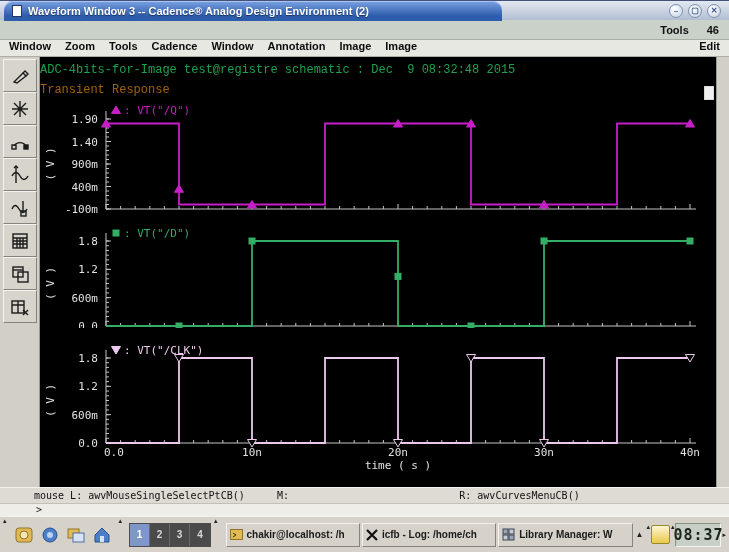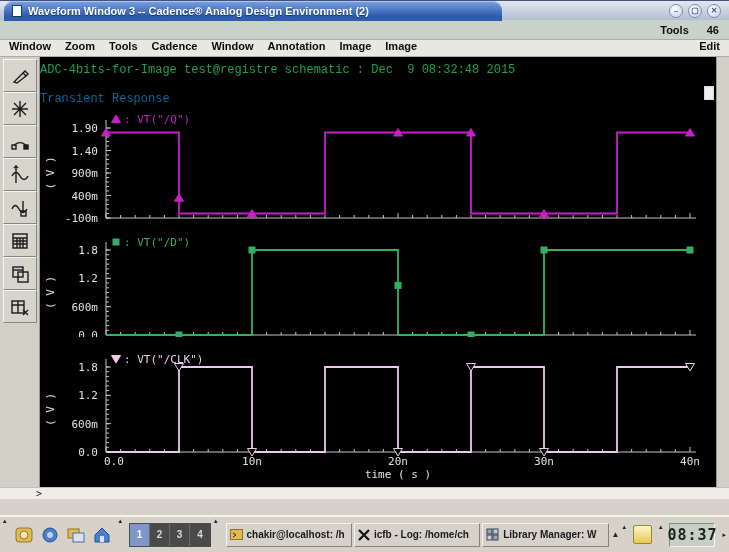--- a/index.html
+++ b/index.html
@@ -30,21 +30,21 @@
   
   .body-row{display:flex;height:430px}
   .toolbar{width:40px;background:#d2cfc7;border-right:1px solid #9a9a92;padding:2px 0 0 3px}
   .tool-btn{width:34px;height:33px;background:#d7d4cc;border:1px solid;border-color:#f5f3ef #85857d #85857d #f5f3ef;
     display:flex;align-items:center;justify-content:center}
   .tool-btn svg{stroke:#1c1c1c;fill:none;stroke-width:1.4}
 
   .plot-area{flex:1;background:#000;position:relative;padding-top:6px}
   .hdr{text-align:left;font-family:Liberation Mono, monospace;font-size:12px;white-space:pre}
   .hdr.green{color:#1fa14f}
-  .hdr.white{color:#0369a1;margin-top:15px}
+  .hdr.white{color:#a16207;margin-top:6px}
   .corner-icon{position:absolute;right:2px;top:29px;width:10px;height:14px;border:1px solid #d8d8d8;background:#efefef}
   svg.chart{display:block;margin-top:2px}
   .tk{fill:#e2e2e2;font-family:"DejaVu Sans Mono",monospace;font-size:11px}
   .lb{font-family:"DejaVu Sans Mono",monospace;font-size:11px}
 
   .right-frame{width:13px;background:#d2cfc7;border-left:1px solid #9a9a92}
 
   
   .statusbar{height:16px;background:#dddbd3;border-top:1px solid #f3f1eb;position:relative;
     font-family:"DejaVu Sans Mono",monospace;font-size:10px;color:#111}
@@ -61,21 +61,21 @@
   .pager{display:flex;border:1px solid #4c4c4c;margin-left:4px}
   .ws{width:20px;height:22px;background:#4a4a4a;color:#d8d8d8;font-size:10px;font-weight:bold;display:flex;
     align-items:center;justify-content:center;border-right:1px solid #6a6a6a}
   .ws:last-child{border-right:none}
   .ws.active{background:#7e96c8;color:#fff}
   .tasks{display:flex;gap:2px;flex:1;min-width:0;margin-left:5px}
   .task{flex:1;min-width:0;height:24px;background:#d6d2ca;border:1px solid;border-color:#f4f2ee #85857d #85857d #f4f2ee;
     display:flex;align-items:center;gap:4px;padding:0 3px;font-size:10px;font-weight:bold;color:#1a1a1a}
   .task .lbl{white-space:nowrap;overflow:hidden}
   .task .ticon{flex:0 0 auto;display:block}
-  .tray{display:flex;align-items:center;gap:7px}
+  .tray{display:flex;align-items:center;gap:1px}
   .tray-icon{width:19px;height:19px;background:linear-gradient(#fdf4d2,#e9c94e);border:1px solid #97882e;border-radius:2px}
   .clock{width:46px;height:24px;background:#c6cec6;border:1px solid;border-color:#87917f #f1f5f1 #f1f5f1 #87917f;
     font-family:"DejaVu Sans Mono",monospace;font-weight:bold;font-size:15px;letter-spacing:1px;color:#1b241b;
     display:flex;align-items:center;justify-content:center}
 </style>
 </head>
 <body>
 
 <div class="screen">
   <div class="window">
@@ -425,20 +425,25 @@
             <text x="358" y="126" class="tk" text-anchor="middle">20n</text>
             <text x="504" y="126" class="tk" text-anchor="middle">30n</text>
             <text x="650" y="126" class="tk" text-anchor="middle">40n</text>
             <text x="358" y="139" class="tk" text-anchor="middle">time ( s )</text>
           </svg>
       </div>
 
       <div class="right-frame"></div>
     </div>
 
+    <div class="statusbar">
+      <span class="s-left">mouse L: awvMouseSingleSelectPtCB()</span>
+      <span class="s-mid">M:</span>
+      <span class="s-right">R: awvCurvesMenuCB()</span>
+    </div>
     <div class="promptline">
       <span>&gt;</span>
     </div>
   </div>
 
   <div class="taskbar">
     <span class="mini-arrow">▴</span>
     <div class="launcher">
       <svg class="l-icon" viewBox="0 0 20 20">
         <rect x="2" y="3" width="16" height="14" rx="3" fill="#e3b954" stroke="#8d762c"></rect>

